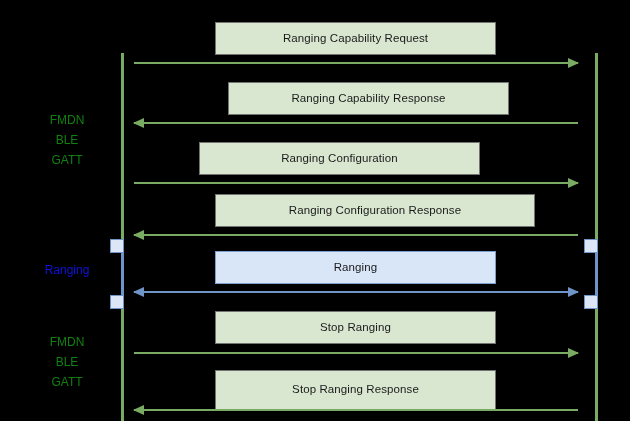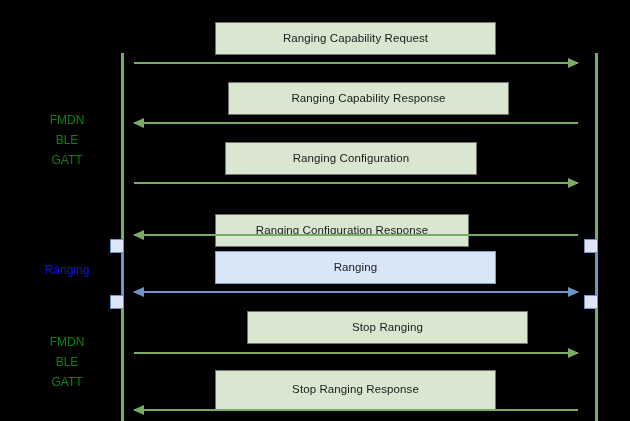--- a/index.html
+++ b/index.html
@@ -141,40 +141,40 @@
     <div class="shaft"></div>
     <div class="head right"></div>
   </div>
 
   <div class="msgbox green" style="left:215px; top:82px; width:281px; height:33px;margin-left:13px;">Ranging Capability Response</div>
   <div class="arrow green" style="left:134px; top:118px; width:444px;">
     <div class="shaft"></div>
     <div class="head left"></div>
   </div>
 
-  <div class="msgbox green" style="left:225px; top:142px; width:252px; height:33px;">Ranging Configuration</div>
+  <div class="msgbox green" style="left:199px; top:142px; width:281px; height:33px;">Ranging Configuration</div>
   <div class="arrow green" style="left:134px; top:178px; width:444px;">
     <div class="shaft"></div>
     <div class="head right"></div>
   </div>
 
-  <div class="msgbox green" style="left:215px; top:214px; width:254px; height:33px;">Ranging Configuration Response</div>
+  <div class="msgbox green" style="left:215px; top:194px; width:320px; height:33px;">Ranging Configuration Response</div>
   <div class="arrow green" style="left:134px; top:230px; width:444px;">
     <div class="shaft"></div>
     <div class="head left"></div>
   </div>
 
   <div class="msgbox blue" style="left:215px; top:251px; width:281px; height:33px;">Ranging</div>
   <div class="arrow blue" style="left:134px; top:287px; width:444px;">
     <div class="shaft"></div>
     <div class="head left"></div>
     <div class="head right"></div>
   </div>
 
-  <div class="msgbox green" style="left:215px; top:311px; width:281px; height:33px;margin-left:32px;">Stop Ranging</div>
+  <div class="msgbox green" style="left:215px; top:311px; width:281px; height:33px;">Stop Ranging</div>
   <div class="arrow green" style="left:134px; top:348px; width:444px;">
     <div class="shaft"></div>
     <div class="head right"></div>
   </div>
 
   <div class="msgbox green" style="left:215px; top:370px; width:281px; height:40px;">Stop Ranging Response</div>
   <div class="arrow green" style="left:134px; top:405px; width:444px;">
     <div class="shaft"></div>
     <div class="head left"></div>
   </div>

